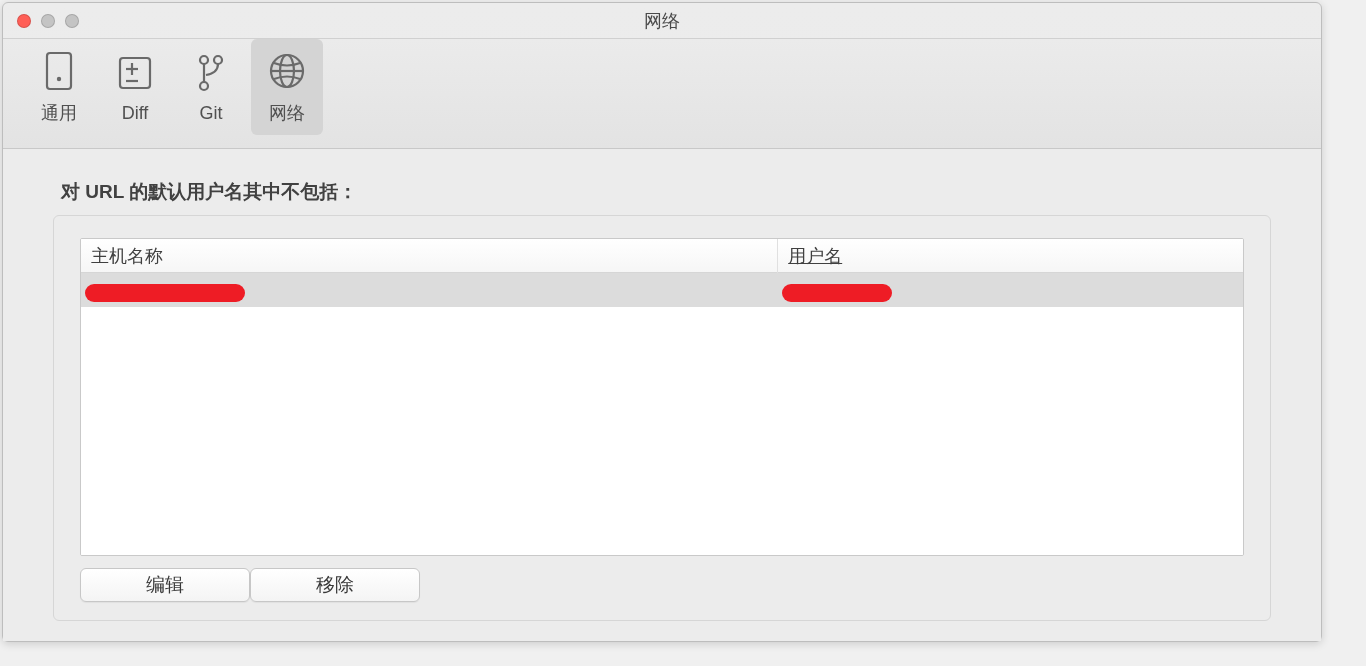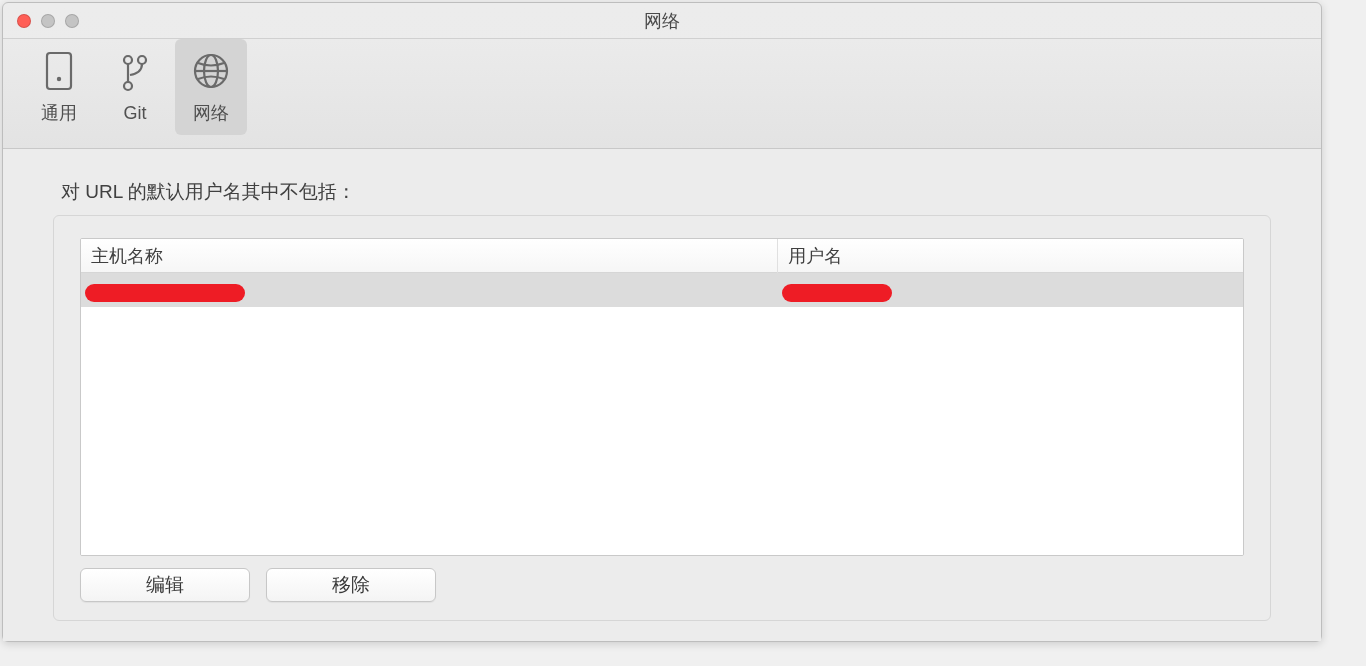--- a/index.html
+++ b/index.html
@@ -93,20 +93,21 @@
       padding: 30px 50px 20px 50px;
       background: #ececec;
       display: flex;
       flex-direction: column;
     }
     .section-label {
       font-size: 19px;
       color: #414141;
       margin-bottom: 10px;
       margin-left: 8px;
+      font-weight: bold;
     }
     .panel {
       flex: 1;
       background: #ececec;
       border: 1px solid #d6d6d6;
       border-radius: 6px;
       padding: 22px 26px 18px 26px;
       display: flex;
       flex-direction: column;
     }
@@ -127,21 +128,21 @@
       align-items: center;
     }
     .th {
       font-size: 18px;
       color: #404040;
       padding: 5px 10px;
       border-right: 1px solid #e0e0e0;
       display: flex;
       align-items: center;
     }
-    .th:last-child { border-right: none; }
+    .th:last-child { border-right: none; text-decoration: underline; }
     .col-host { flex: 0 0 60%; }
     .col-user { flex: 1; }
     .table-body {
       flex: 1;
       background: #fff;
     }
     .row {
       display: flex;
       height: 34px;
       align-items: center;
@@ -157,21 +158,21 @@
     }
     .redact {
       position: absolute;
       height: 18px;
       background: #ee1c25;
       border-radius: 9px;
       top: 8px;
     }
     .button-row {
       display: flex;
-      gap: 16px;
+      gap: 0;
       margin-top: 12px;
     }
     .btn {
       width: 170px;
       height: 34px;
       background: linear-gradient(to bottom, #ffffff, #f4f4f4);
       border: 1px solid #c7c7c7;
       border-radius: 6px;
       font-size: 19px;
       color: #383838;
@@ -199,20 +200,31 @@
     <div class="tab-item">
       <div class="icon-wrap">
         <svg width="36" height="40" viewBox="0 0 36 40" fill="none" stroke="#6a6a6a" stroke-width="2.2">
           <rect x="6" y="2" width="24" height="36" rx="3"></rect>
           <circle cx="18" cy="28" r="2.2" fill="#6a6a6a" stroke="none"></circle>
         </svg>
       </div>
       <div class="label">通用</div>
     </div>
 
+    <div class="tab-item">
+      <div class="icon-wrap">
+        <svg width="38" height="38" viewBox="0 0 38 38" fill="none" stroke="#6a6a6a" stroke-width="2.2">
+          <rect x="4" y="4" width="30" height="30" rx="3"></rect>
+          <line x1="10" y1="15" x2="22" y2="15"></line>
+          <line x1="16" y1="9" x2="16" y2="21"></line>
+          <line x1="10" y1="27" x2="22" y2="27"></line>
+        </svg>
+      </div>
+      <div class="label">Diff</div>
+    </div>
 
 
     <div class="tab-item">
       <div class="icon-wrap">
         <svg width="38" height="40" viewBox="0 0 38 40" fill="none" stroke="#6a6a6a" stroke-width="2.2">
           <circle cx="12" cy="7" r="4"></circle>
           <circle cx="26" cy="7" r="4"></circle>
           <circle cx="12" cy="33" r="4"></circle>
           <path d="M12 11 L12 29"></path>
           <path d="M26 11 Q26 20 14 22"></path>

